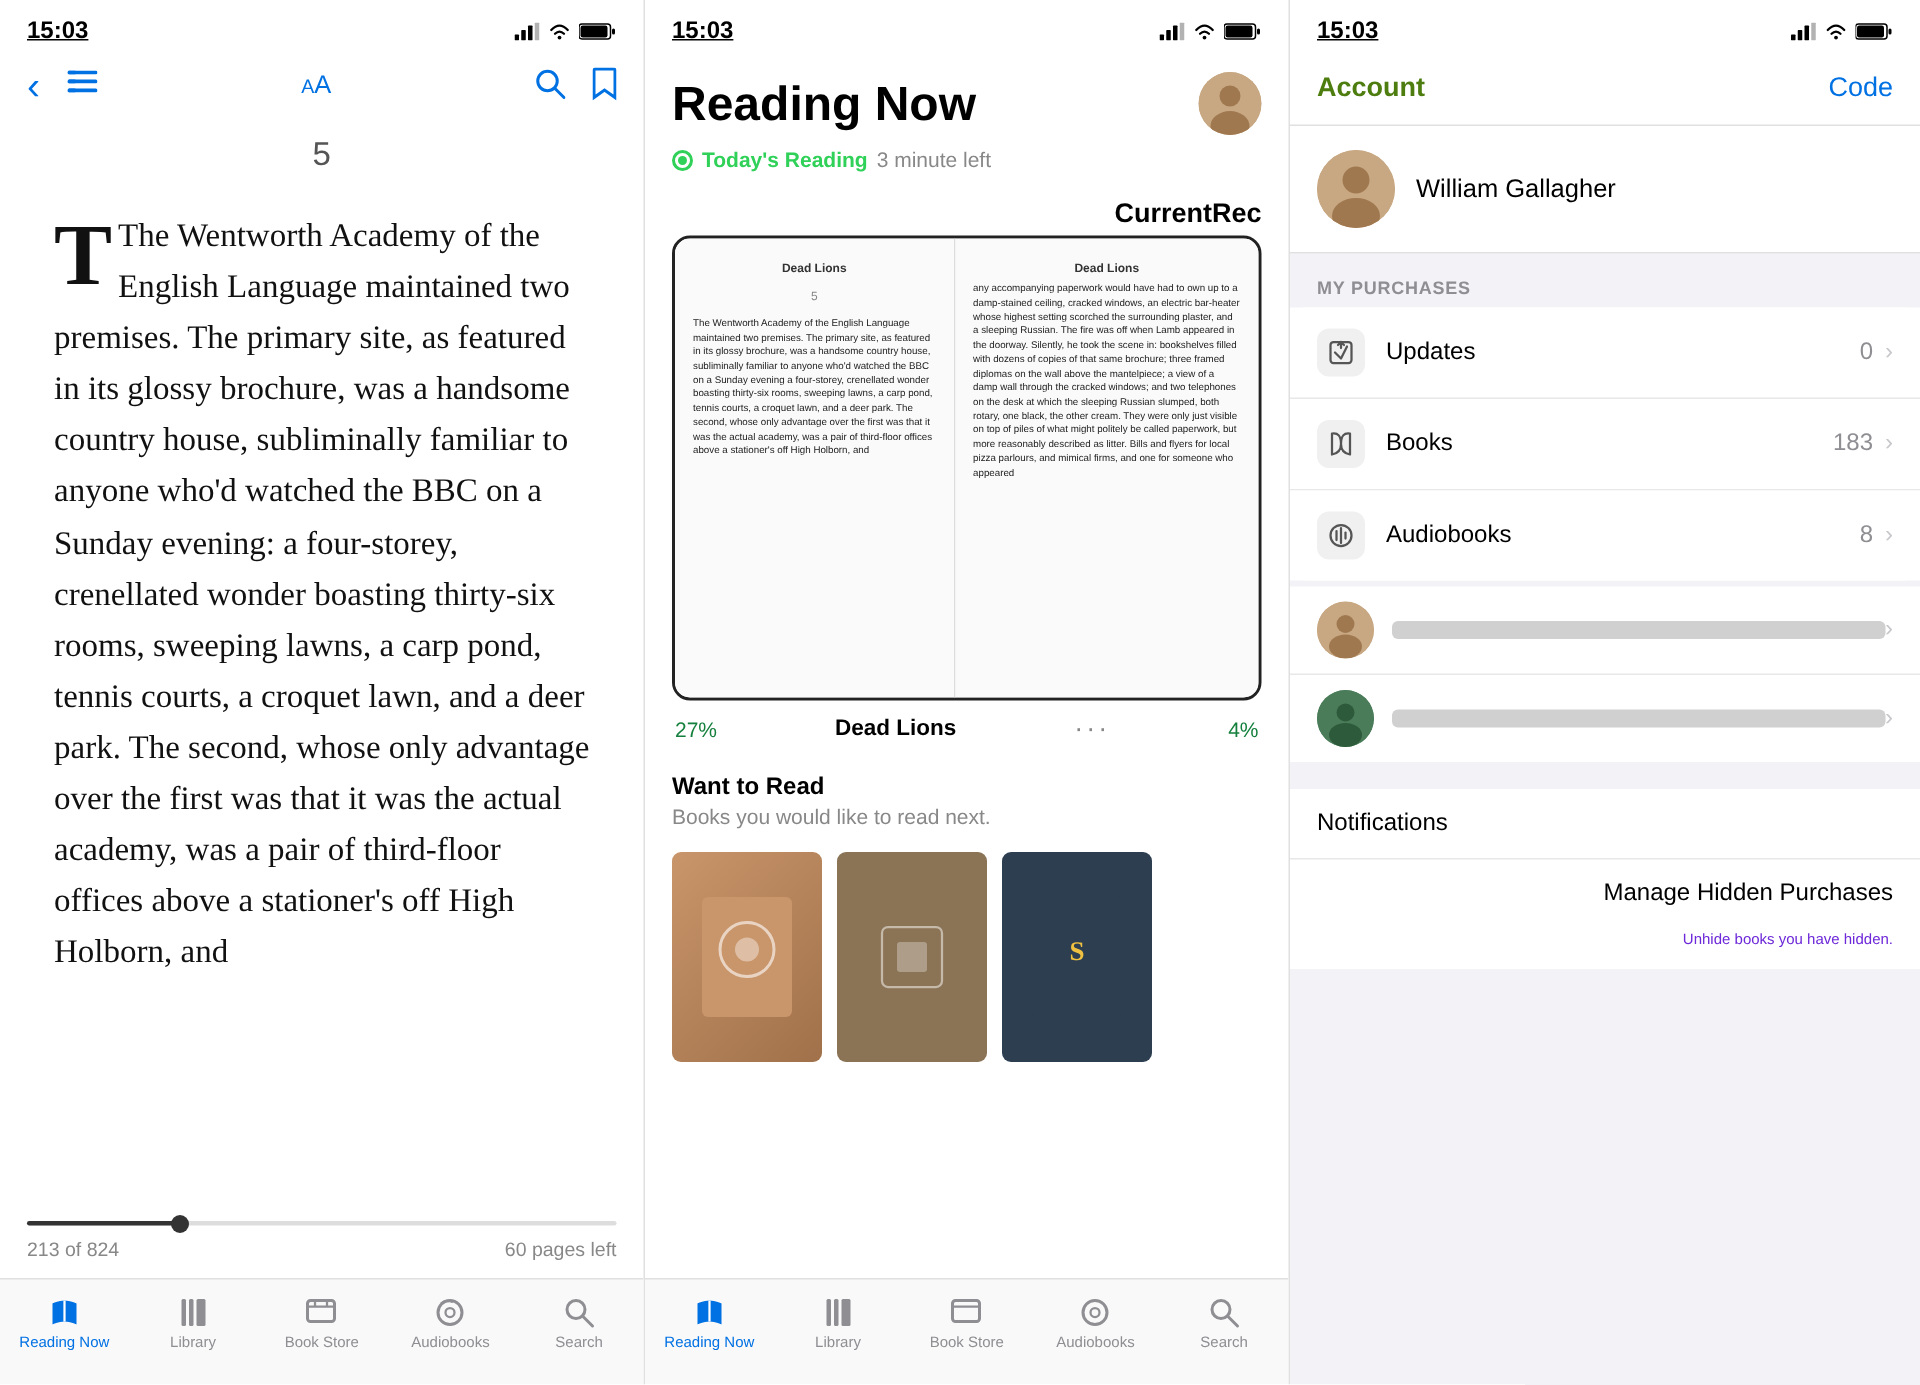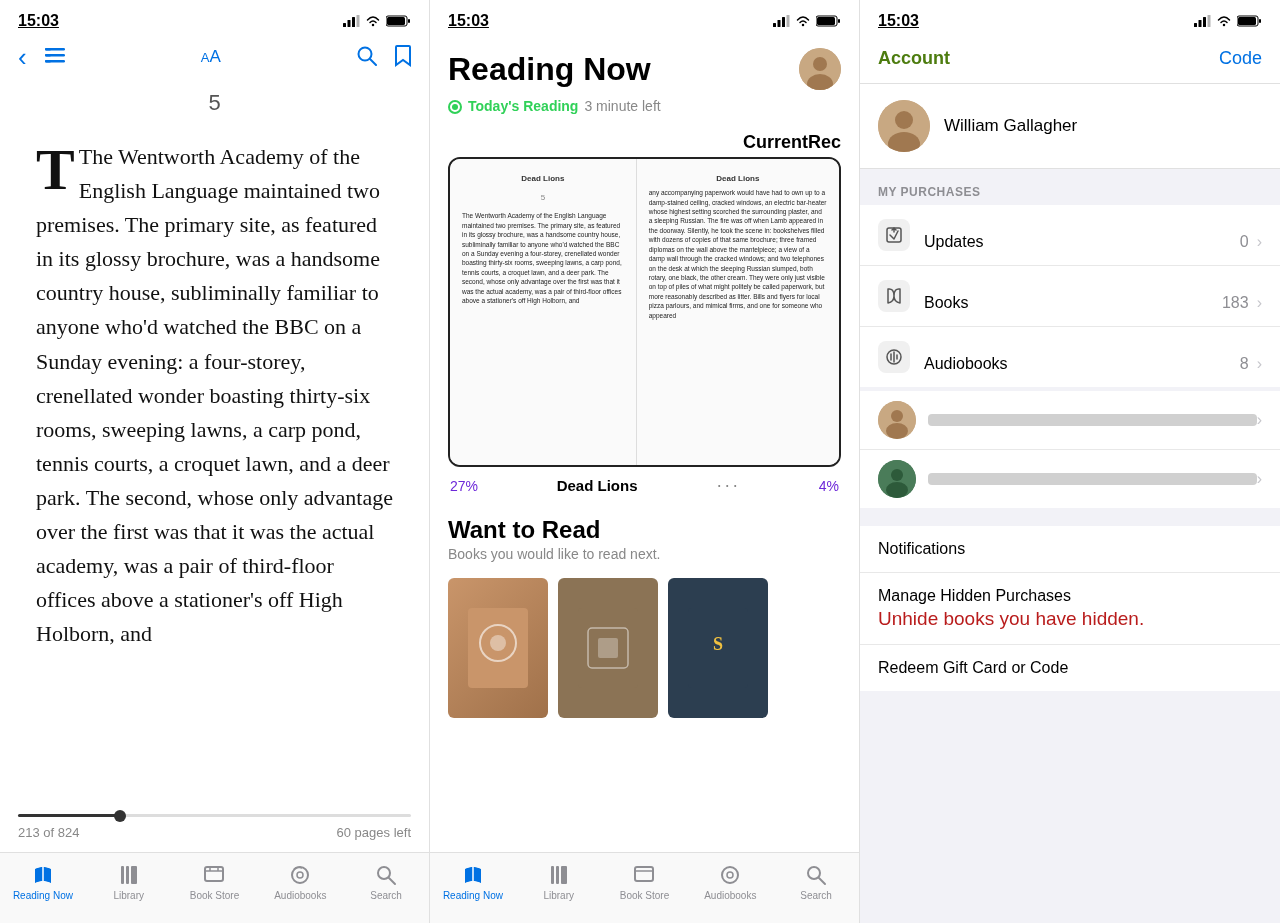--- a/index.html
+++ b/index.html
@@ -212,26 +212,26 @@
       flex-direction: column;
     }
     .book-right-title { font-size: 8px; font-weight: 600; text-align: center; margin-bottom: 4px; }
     .rn-book-meta {
       display: flex;
       justify-content: space-between;
       align-items: center;
       padding: 8px 20px 4px;
     }
     .rn-book-name { font-size: 15px; font-weight: 600; }
-    .rn-book-pct { font-size: 14px; color: #6d28d9; }
+    .rn-book-pct { font-size: 14px; color: #15803d; }
     .rn-book-dots { color: #888; font-size: 18px; letter-spacing: 2px; }
     .rn-want-to-read {
       padding: 16px 18px 4px;
     }
-    .rn-want-title { font-size: 24px; font-weight: 700; }
+    .rn-want-title { font-size: 16px; font-weight: 700; }
     .rn-want-sub { font-size: 14px; color: #888; margin-top: 2px; }
     .rn-books-row {
       display: flex;
       gap: 10px;
       padding: 12px 18px 0;
     }
     .rn-small-book {
       width: 100px;
       height: 140px;
       border-radius: 6px;
@@ -305,21 +305,21 @@
       text-transform: uppercase;
       letter-spacing: 0.5px;
     }
     .acct-list {
       background: #fff;
       border-radius: 10px;
       margin: 0 0 2px 0;
     }
     .acct-row {
       display: flex;
-      align-items: flex-end;
+      align-items: center;
       padding: 14px 18px;
       border-bottom: 1px solid #e8e8e8;
       background: #fff;
       cursor: pointer;
     }
     .acct-row:last-child { border-bottom: none; }
     .acct-row-icon {
       width: 32px;
       height: 32px;
       border-radius: 8px;
@@ -743,21 +743,18 @@
       </div>
       <div class="acct-family-name-blurred"></div>
       <span class="acct-row-chevron">›</span>
     </div>
   </div>
 
   <div class="acct-extra-section" style="margin-top:18px;">
     <div class="acct-plain-row">
       <span class="acct-plain-label">Notifications</span>
     </div>
-    <div class="acct-plain-row" style="flex-direction:column; align-items:flex-start;">
+    <div class="acct-plain-row" style="flex-direction:column; align-items:flex-end;">
       <span class="acct-plain-label">Manage Hidden Purchases</span>
-      <span style="font-size:19px;color:#b91c1c;margin-top:3px;">Unhide books you have hidden.</span>
-    </div>
-    <div class="acct-plain-row" style="border-bottom:none;">
-      <span class="acct-plain-label">Redeem Gift Card or Code</span>
+      <span style="font-size:10px;color:#6d28d9;margin-top:16px;">Unhide books you have hidden.</span>
     </div>
   </div>
 </div>
 
 </body></html>

